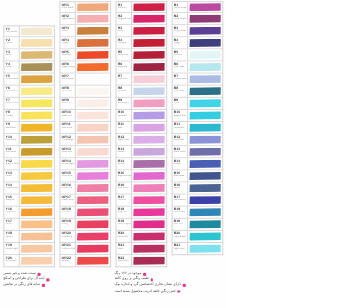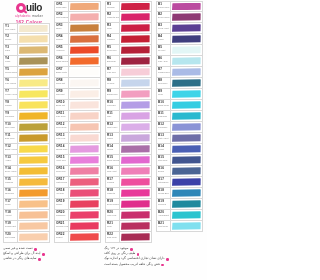--- a/index.html
+++ b/index.html
@@ -100,31 +100,20 @@
   .foot-txt{
     font-size:3.2px;line-height:3.8px;color:#3a3a3a;
     text-align:right;direction:rtl;
   }
 </style>
 </head>
 <body>
 
 <div id="sheet">
 
-  <div id="header">
-    <div class="logo-row">
-      <span class="logo-q"></span>
-      <span class="logo-word">uilo</span>
-    </div>
-    <div class="logo-sub">
-      <span class="accent">alphabetic</span>
-      <span>marker</span>
-    </div>
-    <div class="logo-count">162 Colour</div>
-  </div>
 
   <div class="col" id="col0" style="top: 23px;">
       <div class="cell first">
         <div class="code">
           <div class="code-num">Y1</div>
           <div class="code-name">Ivory White</div>
         </div>
         <div class="sw-wrap">
           <div class="swatch" style="background: rgb(244, 233, 207);"></div>
         </div>

